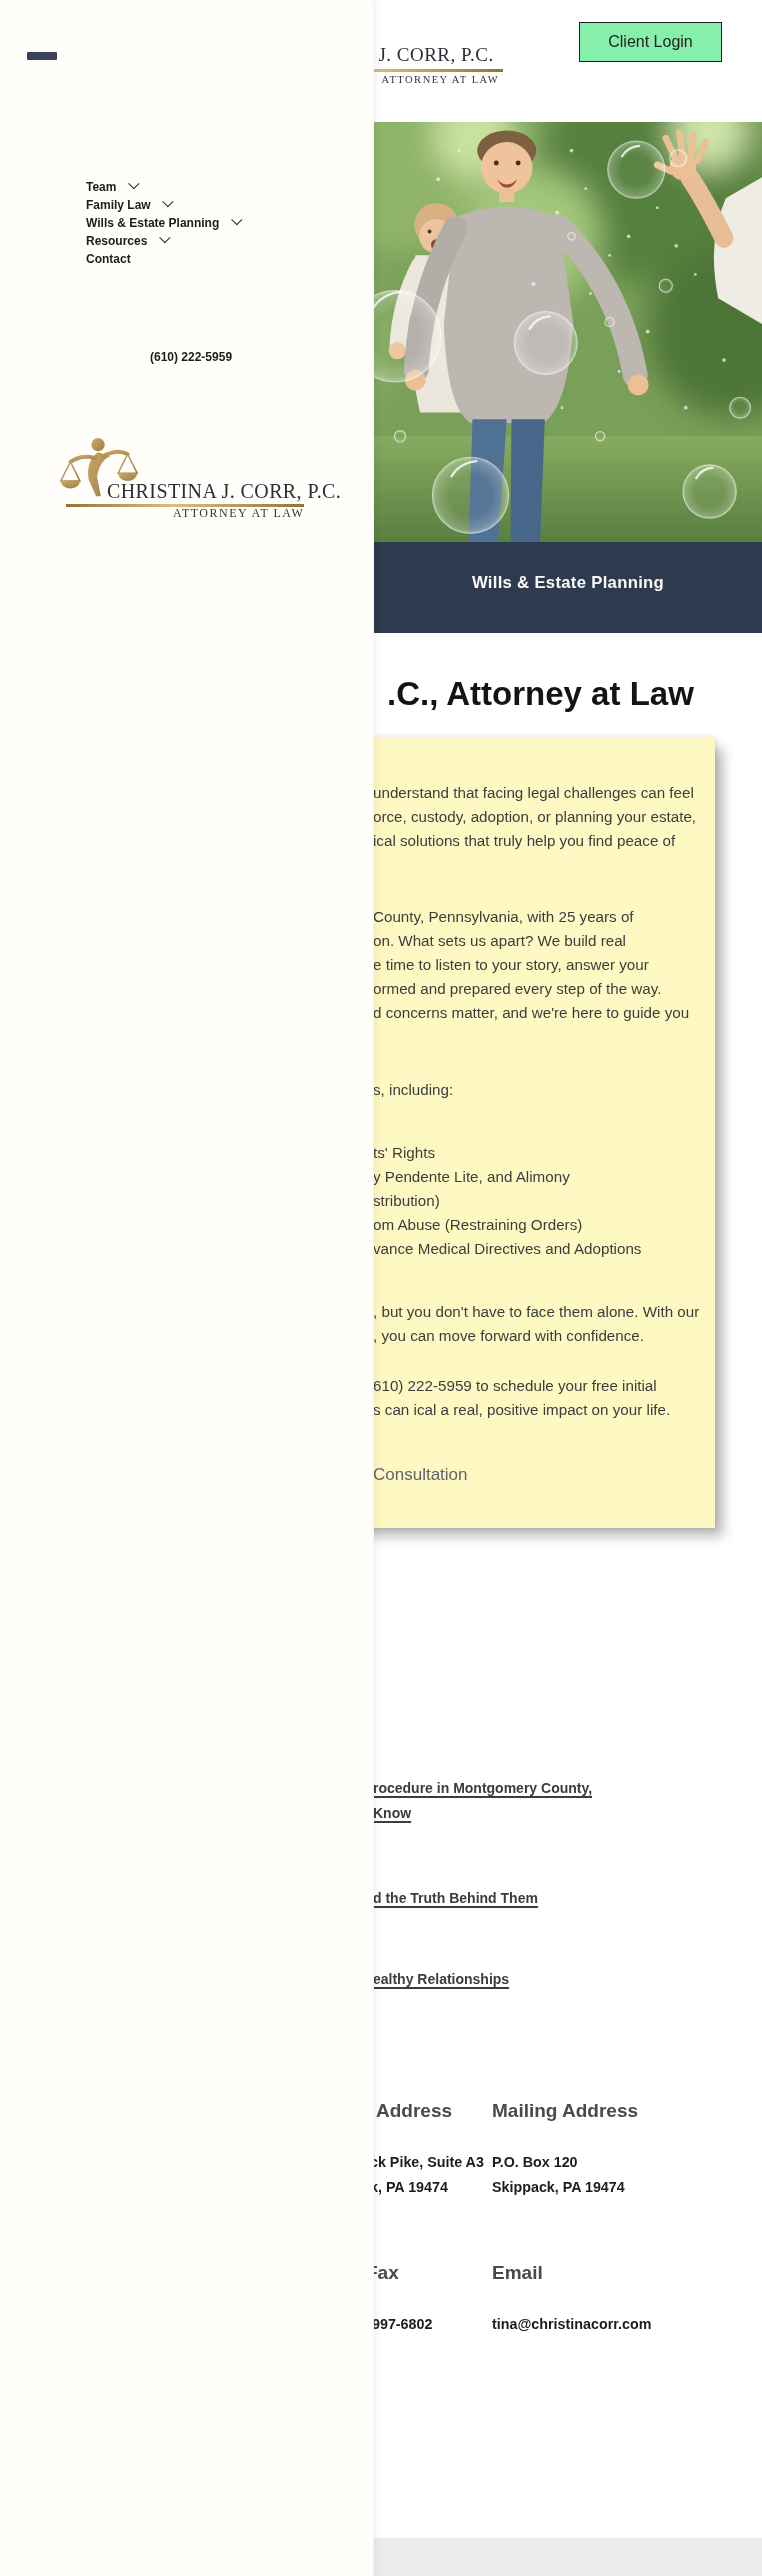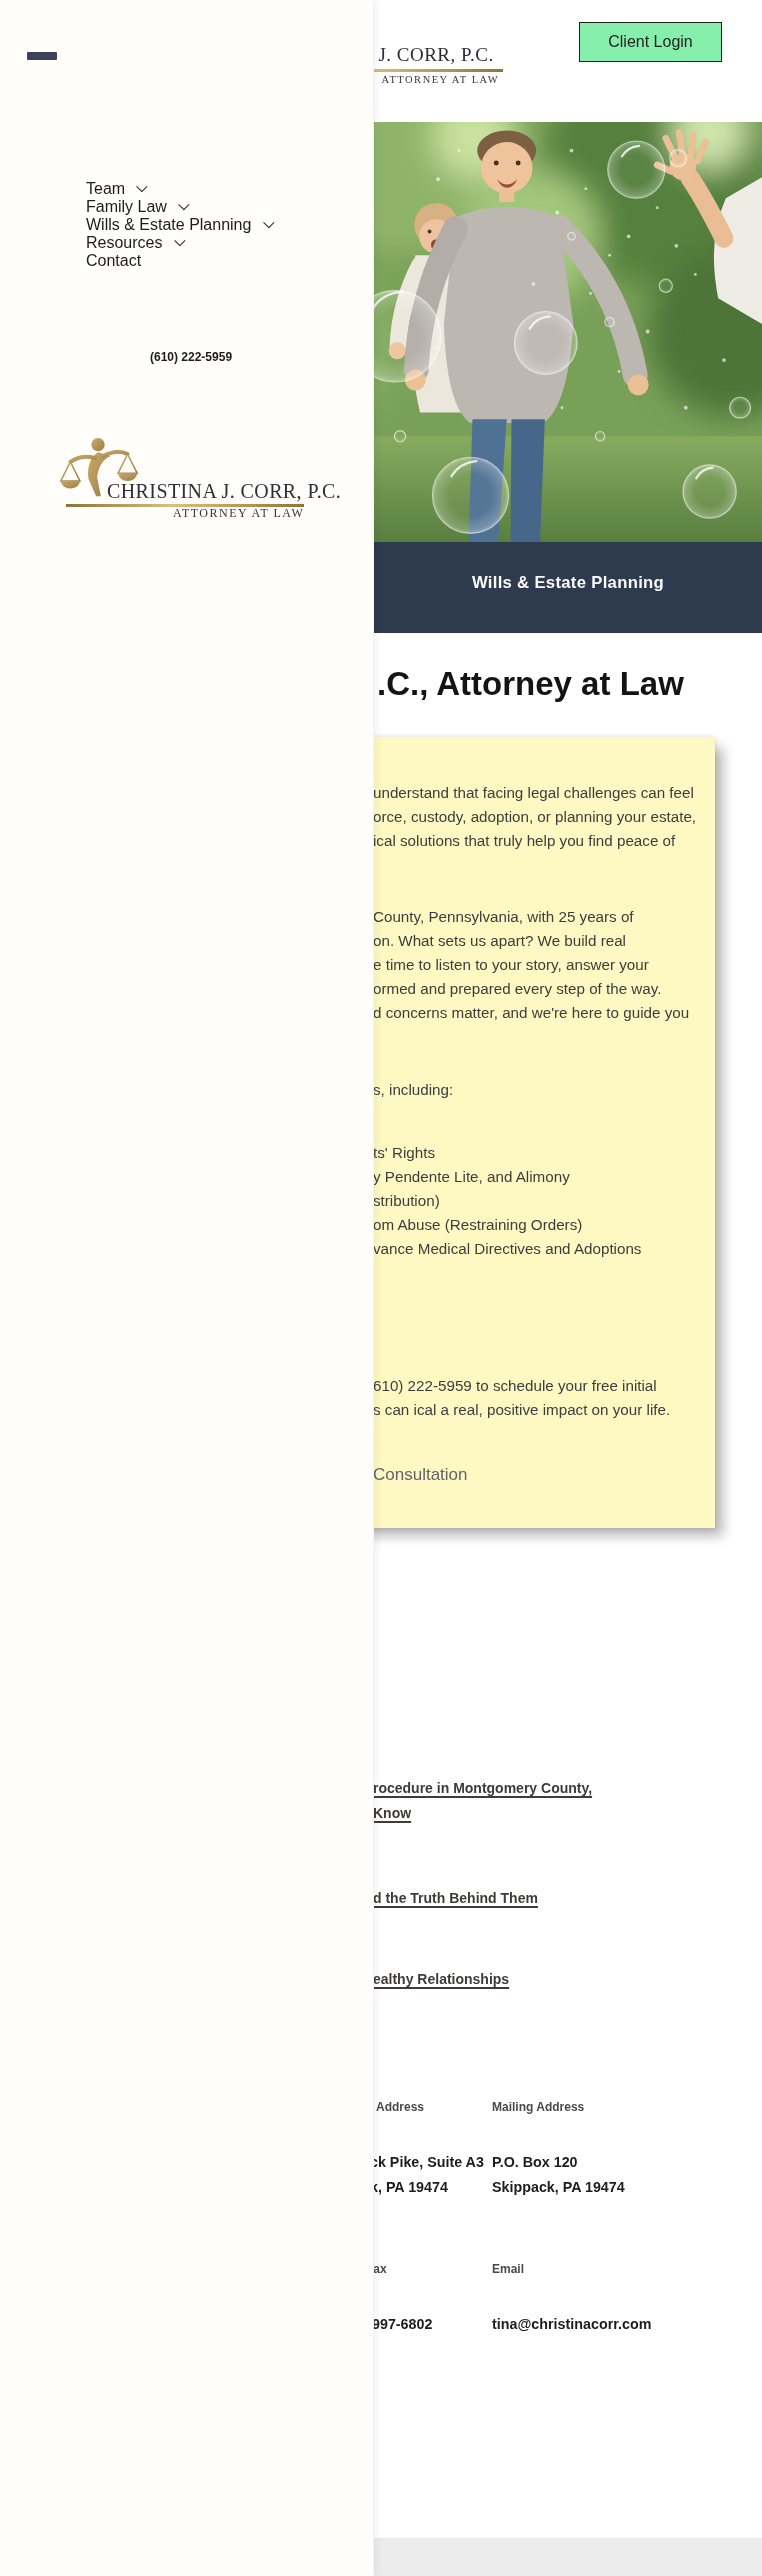--- a/index.html
+++ b/index.html
@@ -12,39 +12,39 @@
   .header-logo{position:absolute;left:259px;top:44px;width:244px;}
   .header-logo .logo-name{font-size:19px;letter-spacing:0.5px;color:#2e2e36;text-align:center;white-space:nowrap;}
   .gold-rule{height:2.9px;background:linear-gradient(90deg,#8f7438,#d9c07e 45%,#b59755 75%,#8f7438);margin-top:2.9px;}
   .header-logo .logo-tagline{font-size:10.5px;letter-spacing:1.5px;color:#36363d;text-align:right;padding-right:3.8px;margin-top:1.9px;}
   .client-login{position:absolute;left:579px;top:22px;width:143px;height:40px;background:#86efac;
         border:1.9px solid #1f1f1f;font-size:16px;color:#1f1f1f;font-family:inherit;cursor:pointer;}
   .hero{position:absolute;left:0;top:122px;width:762px;height:420px;}
   .hero-banner{position:absolute;left:0;top:542px;width:762px;height:91px;background:#2e3a4d;}
   .hero-banner .banner-title{position:absolute;left:373px;top:574px;width:390px;text-align:center;
         color:#fafafa;font-weight:bold;font-size:16.7px;letter-spacing:0.3px;top:31px;}
-  .page-heading{position:absolute;left:373px;top:661px;margin:4px;font-size:33px;font-weight:bold;color:#141414;white-space:nowrap;}
+  .page-heading{position:absolute;left:373px;top:661px;margin:14px;font-size:33px;font-weight:bold;color:#141414;white-space:nowrap;}
   .intro-card{position:absolute;left:38px;top:737px;width:677px;height:791px;background:#fef9c3;
         box-shadow:9.5px 9.5px 11.4px -1.9px rgba(0,0,0,.28),0 0 4.8px rgba(0,0,0,.14);}
   .card-block{position:absolute;left:335px;font-size:15.2px;line-height:24px;color:#3d3d3d;white-space:nowrap;}
   .card-p1{top:44px;} .card-p2{top:168px;} .card-intro{top:341px;} .card-list{top:404px;}
   .card-p3{top:563px;} .card-p4{top:637px;}
   .card-cta{position:absolute;left:335px;top:728px;font-size:17px;color:#63636b;white-space:nowrap;cursor:pointer;}
   .blog-link{position:absolute;left:373px;font-size:14px;font-weight:bold;color:#403a3a;white-space:nowrap;line-height:25px;cursor:pointer;}
   .blog-link div{text-decoration:underline;text-decoration-thickness:1.9px;text-underline-offset:2.9px;}
   .blog-1{top:1776px;} .blog-2{top:1886px;} .blog-3{top:1967px;}
-  .f-head{position:absolute;font-size:12px;font-weight:bold;color:#4a4a4a;white-space:nowrap;}
+  .f-head{position:absolute;font-size:19px;font-weight:bold;color:#4a4a4a;white-space:nowrap;}
   .f-val{position:absolute;font-size:14.3px;font-weight:bold;color:#1d1d1d;line-height:25px;white-space:nowrap;}
   .f-right{left:492px;width:172px;text-align:left;}
   .bottom-band{position:absolute;left:0;top:2538px;width:762px;height:38px;background:#ececec;}
   
   .menu-overlay{position:absolute;left:0;top:0;width:373px;height:2576px;background:#fffefb;
         box-shadow:2.9px 0 7.6px rgba(0,0,0,.06);border-right:1px solid rgba(0,0,0,.04);}
   .menu-bar-icon{position:absolute;left:27px;top:52px;width:29.5px;height:7.6px;background:#3c4257;border-radius:1px;cursor:pointer;}
-  .nav-item{position:absolute;left:86px;height:18px;font-size:16px;font-weight:normal;color:#1d1d1d;white-space:nowrap;cursor:pointer;}
+  .nav-item{position:absolute;left:86px;height:18px;font-size:12px;font-weight:bold;color:#1d1d1d;white-space:nowrap;cursor:pointer;}
   .chevron{display:inline-block;width:6.7px;height:6.7px;border-right:1.5px solid #2a2a2a;border-bottom:1.5px solid #2a2a2a;
         transform:rotate(45deg) translate(-1px,-1px);margin-left:13.3px;margin-bottom:1.9px;}
   .menu-phone{position:absolute;left:150px;top:350px;font-size:12px;font-weight:bold;color:#1d1d1d;white-space:nowrap;cursor:pointer;}
   .menu-logo{position:absolute;left:55px;top:434px;width:250px;cursor:pointer;}
   .menu-logo .scales{position:absolute;left:0;top:2.9px;}
   .menu-logo .logo-name{position:absolute;left:52px;top:46px;font-size:20px;letter-spacing:0.4px;color:#2e2e36;white-space:nowrap;}
   .menu-logo .rule{position:absolute;left:11.4px;top:67px;width:238px;}
   .menu-logo .logo-tagline{position:absolute;left:11.4px;top:72px;width:238px;text-align:right;
         font-size:12px;letter-spacing:1.5px;color:#36363d;white-space:nowrap;}
 </style>
@@ -198,20 +198,24 @@
           <div>d concerns matter, and we're here to guide you</div>
         </div>
       <div class="card-block card-intro">s, including:</div>
       <div class="card-block card-list">
           <div>ts' Rights</div>
           <div>y Pendente Lite, and Alimony</div>
           <div>stribution)</div>
           <div>om Abuse (Restraining Orders)</div>
           <div>vance Medical Directives and Adoptions</div>
         </div>
+      <div class="card-block card-p3">
+          <div>, but you don't have to face them alone. With our</div>
+          <div>, you can move forward with confidence.</div>
+        </div>
       <div class="card-block card-p4">
           <div>610) 222-5959 to schedule your free initial</div>
           <div>s can ical a real, positive impact on your life.</div>
         </div>
       <a class="card-cta">Consultation</a>
     </div>
 
     <a class="blog-link blog-1">
         <div>rocedure in Montgomery County,</div>
         <div>Know</div>

